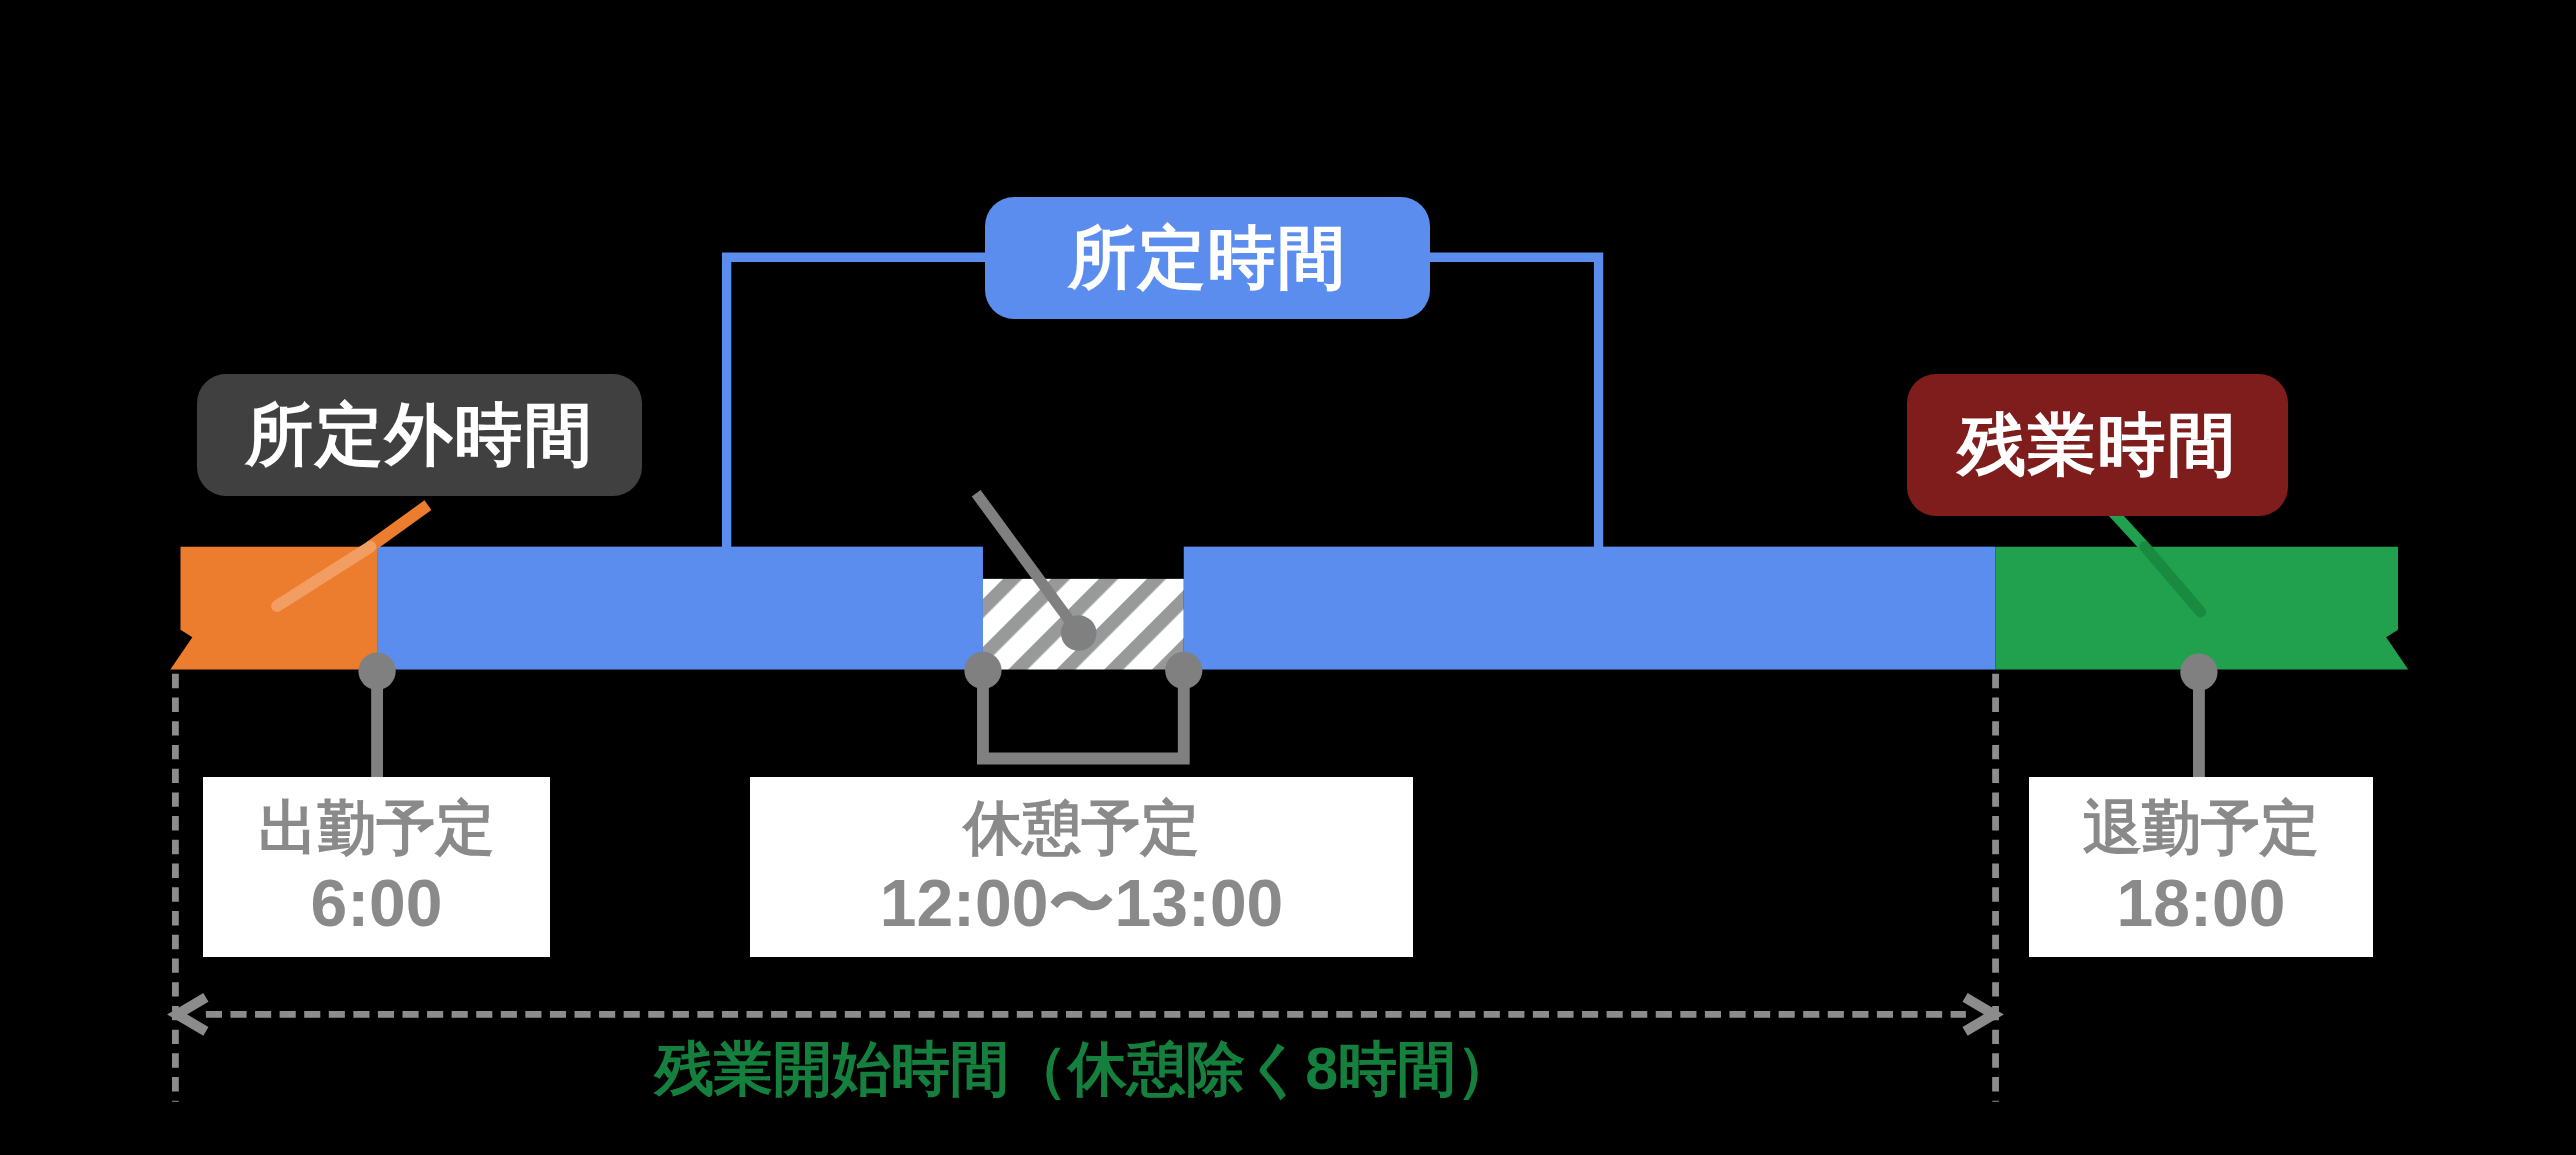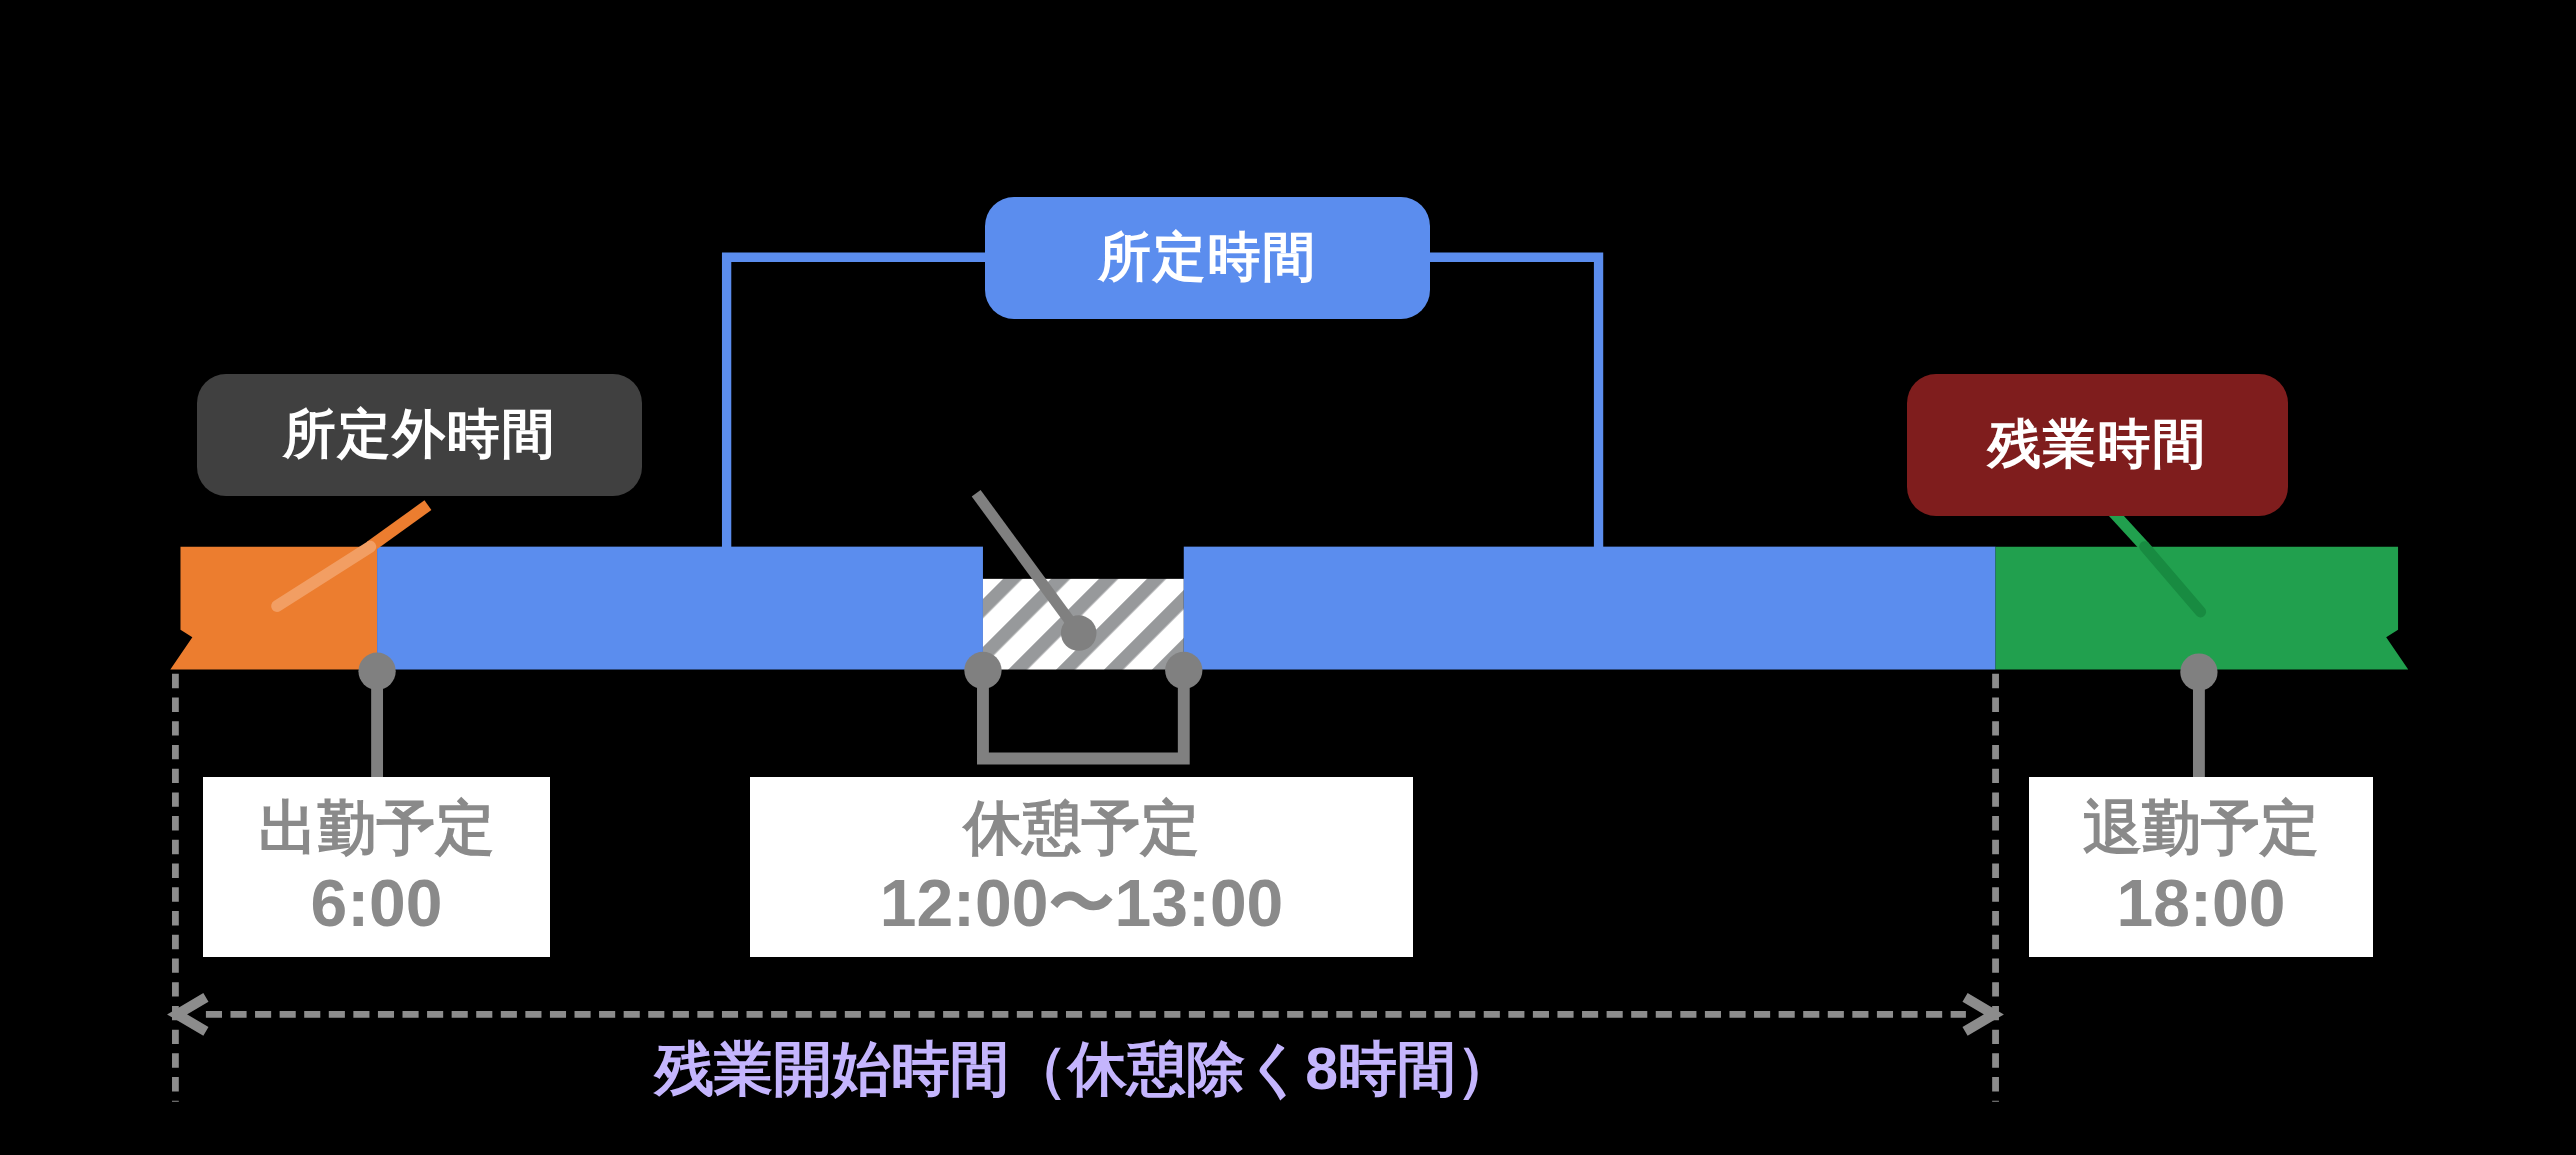--- a/index.html
+++ b/index.html
@@ -3,39 +3,39 @@
 <meta charset="utf-8">
 <style>
   html,body{margin:0;padding:0;background:#000;}
   #canvas{
     position:relative;width:2576px;height:1156px;background:#000;
     font-family:"Liberation Sans","DejaVu Sans",sans-serif;overflow:hidden;
   }
   #vector-layer{position:absolute;left:0;top:0;width:2576px;height:1156px;}
   .badge{
     position:absolute;display:flex;align-items:center;justify-content:center;
-    border-radius:29px;color:#fff;font-weight:bold;font-size:53px;letter-spacing:1.7px;
+    border-radius:29px;color:#fff;font-weight:bold;font-size:68px;letter-spacing:1.7px;
   }
   .badge-scheduled{left:985px;top:197px;width:445px;height:122px;background:#5B8DEE;}
   .badge-outside{left:197px;top:374px;width:445px;height:122px;background:#404040;}
   .badge-break{left:885px;top:374px;width:403px;height:122px;background:#808080;}
   .badge-overtime{left:1907px;top:374px;width:381px;height:142px;background:#7f1d1d;text-align:right;}
   .time-box{
     position:absolute;top:777px;height:180px;background:#fff;color:#8A8A8A;
     display:flex;flex-direction:column;align-items:center;justify-content:center;
     font-weight:bold;gap:8.5px;
   }
   .time-box .tb-title{font-size:59px;line-height:63px;}
   .time-box .tb-time{font-size:66px;line-height:68px;}
   .box-clockin{left:203px;width:347px;}
   .box-break{left:750px;width:663px;}
   .box-clockout{left:2029px;width:344px;}
   .footer-label{
     position:absolute;left:175px;top:1035px;width:1820px;text-align:center;
-    color:#c4b5fd;font-weight:bold;font-size:59px;line-height:68px;
+    color:#15803d;font-weight:bold;font-size:59px;line-height:68px;
   }
 </style>
 </head>
 <body>
 
 <div id="canvas">
 
   <svg id="vector-layer" viewBox="0 0 3040 1364">
     <defs>
       <pattern id="hatch" width="40" height="40" patternUnits="userSpaceOnUse" patternTransform="rotate(45)">

